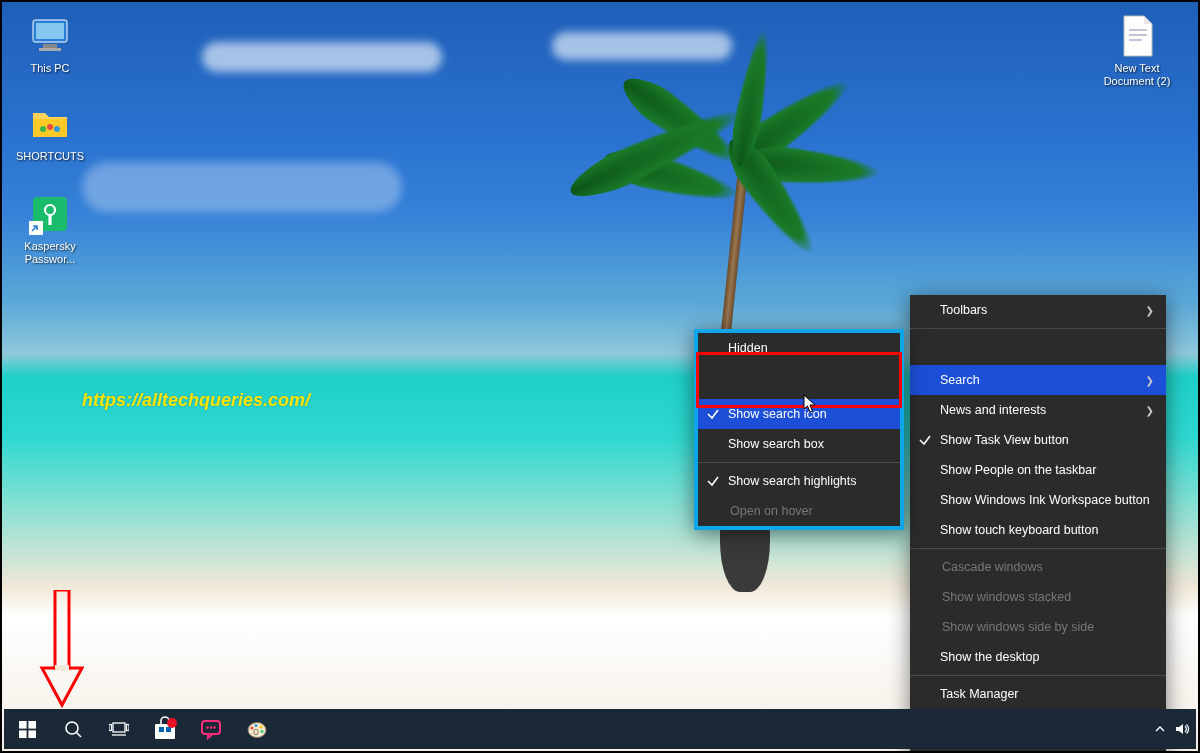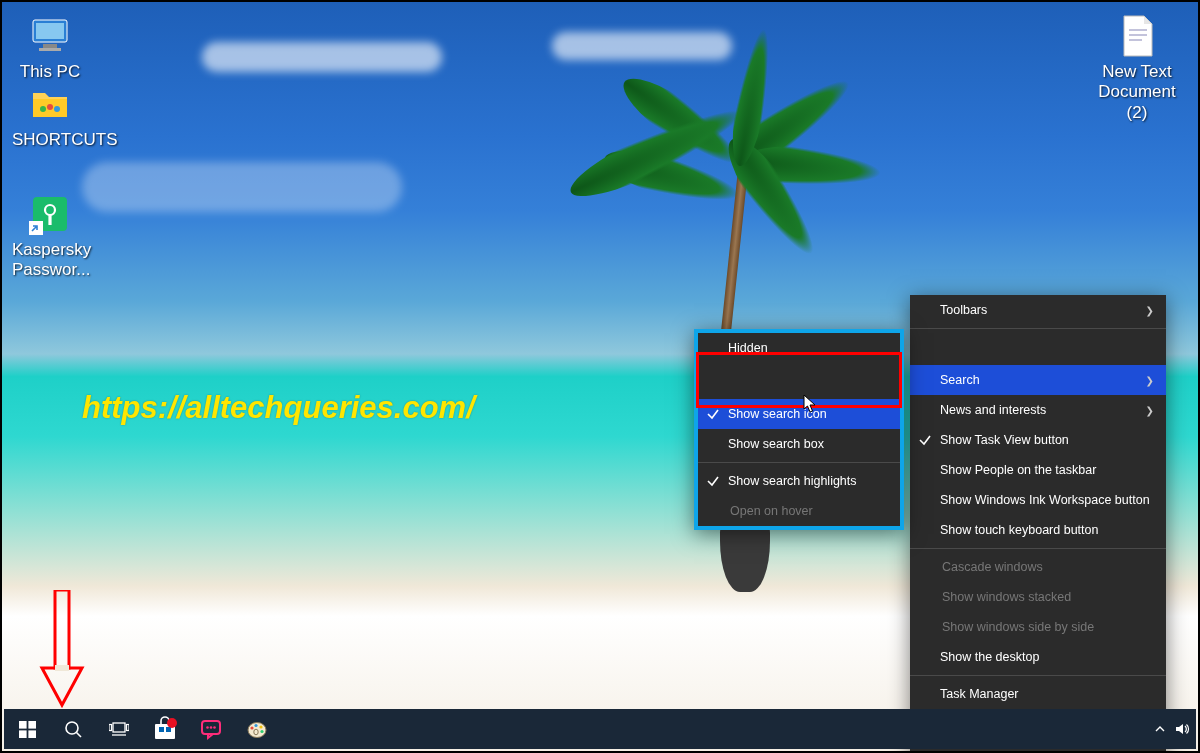--- a/index.html
+++ b/index.html
@@ -28,23 +28,23 @@
 .f4 { top: 155px; left: 600px; transform: rotate(195deg) scaleX(-1); }
 .f5 { top: 175px; left: 700px; transform: rotate(55deg); }
 .f6 { top: 130px; left: 560px; transform: rotate(155deg) scaleX(-1); width:190px; }
 .f7 { top: 80px; left: 680px; transform: rotate(-80deg); height:30px; }
 
 .vase { position: absolute; top: 505px; left: 718px; width: 50px; height: 85px; background:#3a3a3a; border-radius: 50% 50% 40% 40% / 30% 30% 60% 60%; }
 .vase::before { content:''; position:absolute; top:2px; left:6px; width:38px; height:20px; background:#5a5a5a; border-radius:50%; }
 
 .desktop-icon { position: absolute; width: 76px; text-align: center; cursor: pointer; }
 .desktop-icon .ico { width: 44px; height: 44px; margin: 0 auto 4px; display:flex; align-items:center; justify-content:center; }
-.desktop-icon .lbl { color: #fff; font-size: 17px; text-shadow: 1px 1px 2px rgba(0,0,0,0.8); line-height: 1.2; }
-
-.watermark { position:absolute; top:388px; left:80px; color:#ffe600; font-weight:bold; font-size:31px; font-style:italic; text-shadow:0 0 2px rgba(0,0,0,.3); }
+.desktop-icon .lbl { color: #fff; font-size: 11px; text-shadow: 1px 1px 2px rgba(0,0,0,0.8); line-height: 1.2; }
+
+.watermark { position:absolute; top:388px; left:80px; color:#ffe600; font-weight:bold; font-size:18px; font-style:italic; text-shadow:0 0 2px rgba(0,0,0,.3); }
 
 .arrow-annot { position:absolute; top:588px; left:36px; }
 
 .taskbar { position:absolute; bottom:2px; left:2px; right:2px; height:40px; background:#1a2838; display:flex; align-items:center; }
 .tb-btn { width:46px; height:40px; display:flex; align-items:center; justify-content:center; cursor:pointer; }
 .tb-right { margin-left:auto; display:flex; align-items:center; padding-right:6px; gap:8px; color:#fff; }
 
 .ctx-menu { position:absolute; background:#2b2b2b; color:#fff; font-size:12.5px; box-shadow:0 4px 20px rgba(0,0,0,0.5); }
 .ctx-main { top:293px; right:32px; width:256px; }
 .ctx-sub  { top:327px; right:294px; width:210px; border:4px solid #0ea5e9; }
@@ -82,21 +82,21 @@
       <svg width="42" height="38" viewBox="0 0 42 38">
           <rect x="4" y="3" width="34" height="22" rx="2" fill="#2a7fd4" stroke="#fff" stroke-width="1"></rect>
           <rect x="7" y="6" width="28" height="16" fill="#87c8f0"></rect>
           <rect x="14" y="27" width="14" height="4" fill="#888"></rect>
           <rect x="10" y="31" width="22" height="3" fill="#aaa"></rect>
         </svg>
     </div>
     <div class="lbl">This PC</div>
   </div>
 
-  <div class="desktop-icon" style="top:80px;left:10px">
+  <div class="desktop-icon" style="top:100px;left:10px">
     <div class="ico">
       <svg width="42" height="38" viewBox="0 0 42 38">
           <path d="M4 10 L4 32 L38 32 L38 12 L20 12 L16 8 L4 8 Z" fill="#ffd257"></path>
           <path d="M4 14 L38 14 L38 32 L4 32 Z" fill="#ffca28"></path>
           <circle cx="14" cy="24" r="3" fill="#39b54a"></circle>
           <circle cx="21" cy="22" r="3" fill="#e74c3c"></circle>
           <circle cx="28" cy="24" r="3" fill="#3498db"></circle>
         </svg>
     </div>
     <div class="lbl">SHORTCUTS</div>

